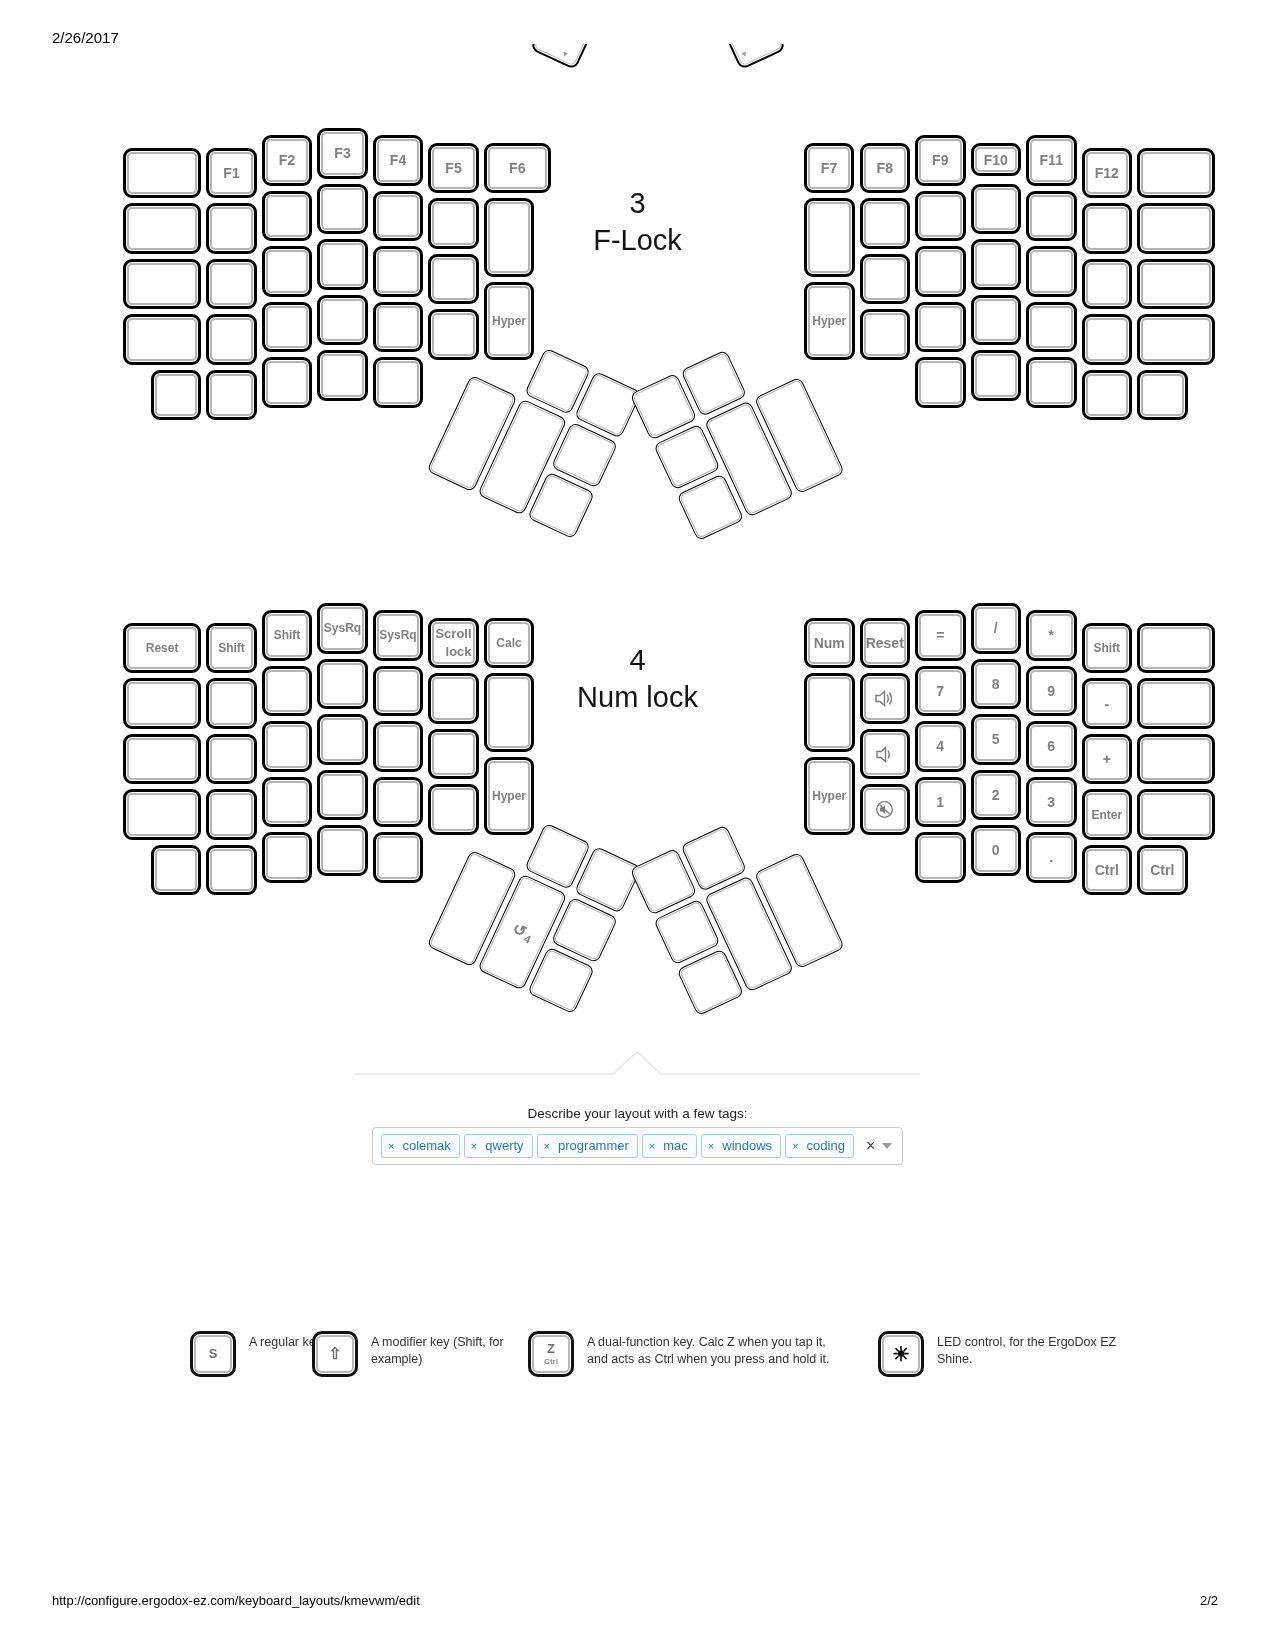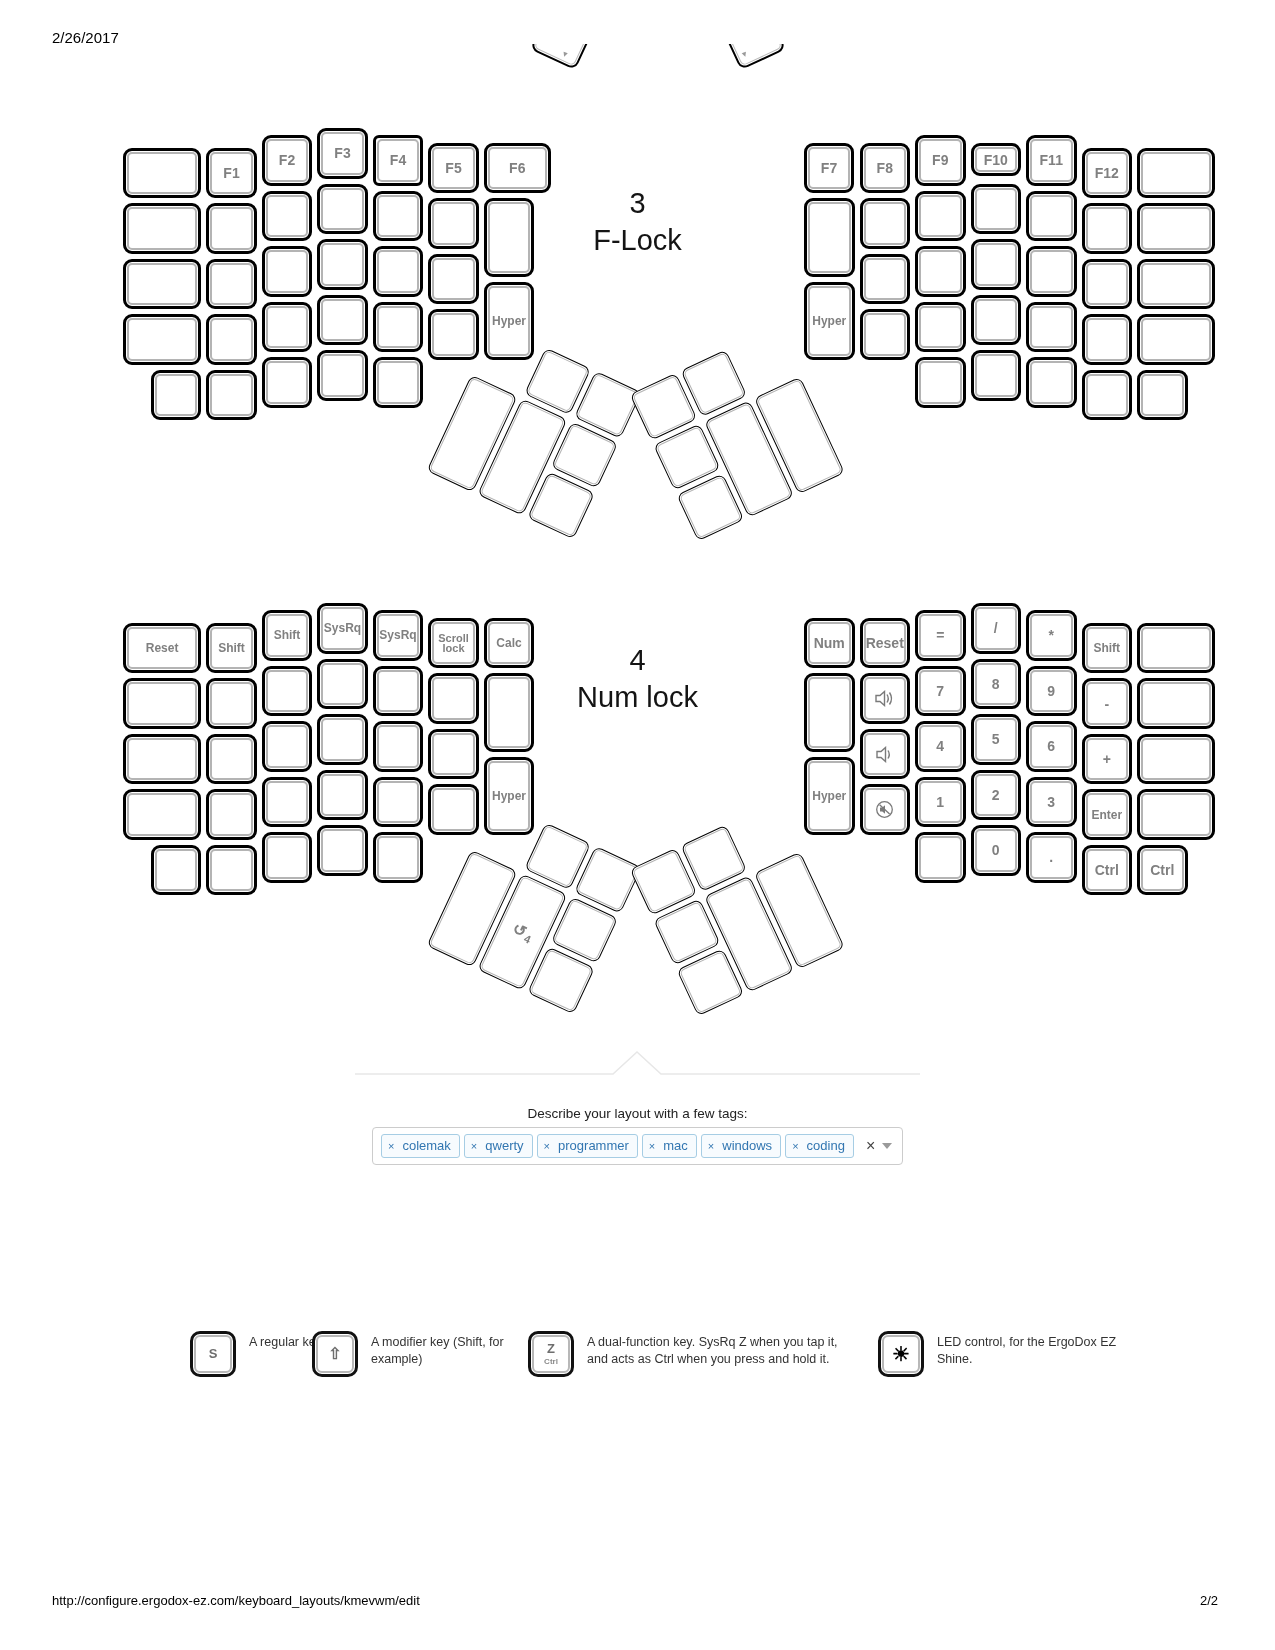--- a/index.html
+++ b/index.html
@@ -26,21 +26,21 @@
 
   .half{position:absolute;}
   .thumb{position:absolute;width:166.5px;height:166.5px;}
 
   .key{position:absolute;box-sizing:border-box;background:#fff;border:3px solid #000;border-radius:9px;display:flex;align-items:center;justify-content:center;}
   .key::before{content:"";position:absolute;inset:1px;border:2px solid #b4b4b4;border-radius:5px;}
   .thumb .key{border-width:1.5px;border-radius:7px;}
   .thumb .key::before{border-width:1.5px;}
   .lbl{position:relative;color:#808080;font-weight:bold;font-size:14px;text-align:center;z-index:1;}
   .lbl.sm{font-size:12px;}
-  .lbl.tiny{font-size:11px;line-height:10px;white-space:pre-line;}
+  .lbl.tiny{font-size:13px;line-height:18px;white-space:pre-line;text-align:right;}
   .key svg{position:relative;z-index:1;display:block;}
   .l4icon{position:relative;z-index:1;color:#808080;font-weight:bold;}
   .l4icon .arr{font-size:16px;}
   .l4icon .num{font-size:11px;position:relative;top:3px;left:1px;}
 
   
   #divider{position:absolute;top:1046px;left:355px;width:565px;height:30px;}
   #tags-prompt{position:absolute;top:1106px;left:0;width:100%;text-align:center;font-size:13.5px;color:#222;}
   #tags-box{position:absolute;top:1127px;left:372px;width:531px;height:38px;border:1px solid #ccc;border-radius:4px;box-sizing:border-box;display:flex;align-items:center;padding:0 8px;background:#fff;}
   .chip{display:inline-flex;align-items:center;border:1px solid #a6cde4;background:#f7fbfe;border-radius:3px;padding:3px 8px 4px 6px;margin-right:4px;font-size:13px;color:#3276b1;white-space:nowrap;}
@@ -100,21 +100,21 @@
       <div class="key" style="left: 0px; top: 19.98px; width: 78.25px; height: 50.5px;"></div>
       <div class="key" style="left: 83.25px; top: 19.98px; width: 50.5px; height: 50.5px;">
         <span class="lbl">F1</span>
       </div>
       <div class="key" style="left: 138.75px; top: 7.215px; width: 50.5px; height: 50.5px;">
         <span class="lbl">F2</span>
       </div>
       <div class="key" style="left: 194.25px; top: 0px; width: 50.5px; height: 50.5px;">
         <span class="lbl">F3</span>
       </div>
-      <div class="key" style="left: 249.75px; top: 7.215px; width: 50.5px; height: 50.5px; border-radius: 6px;">
+      <div class="key" style="left: 249.75px; top: 7.215px; width: 50.5px; height: 50.5px;">
         <span class="lbl">F4</span>
       </div>
       <div class="key" style="left: 305.25px; top: 14.985px; width: 50.5px; height: 50.5px;">
         <span class="lbl">F5</span>
       </div>
       <div class="key" style="left: 360.75px; top: 14.985px; width: 67px; height: 50.5px;">
         <span class="lbl">F6</span>
       </div>
       <div class="key" style="left: 0px; top: 75.48px; width: 78.25px; height: 50.5px;"></div>
       <div class="key" style="left: 83.25px; top: 75.48px; width: 50.5px; height: 50.5px;"></div>
@@ -426,21 +426,21 @@
     <div class="legend-key mod">
         <span class="k">⇧</span>
       </div>
     <div class="legend-text">A modifier key (Shift, for example)</div>
   </div>
   <div class="legend-item" id="leg3">
     <div class="legend-key">
       <span class="k">Z</span>
       <span class="ksub">Ctrl</span>
     </div>
-    <div class="legend-text">A dual-function key. SysRq Z when you tap it, and acts as Ctrl when you press and hold it.</div>
+    <div class="legend-text">A dual-function key. Calc Z when you tap it, and acts as Ctrl when you press and hold it.</div>
   </div>
   <div class="legend-item" id="leg4">
     <div class="legend-key led">
         <span class="k">☀</span>
       </div>
     <div class="legend-text">LED control, for the ErgoDox EZ Shine.</div>
   </div>
 
   <div class="ftr" id="ftr-url">http://configure.ergodox-ez.com/keyboard_layouts/kmevwm/edit</div>
   <div class="ftr" id="ftr-page">2/2</div>

